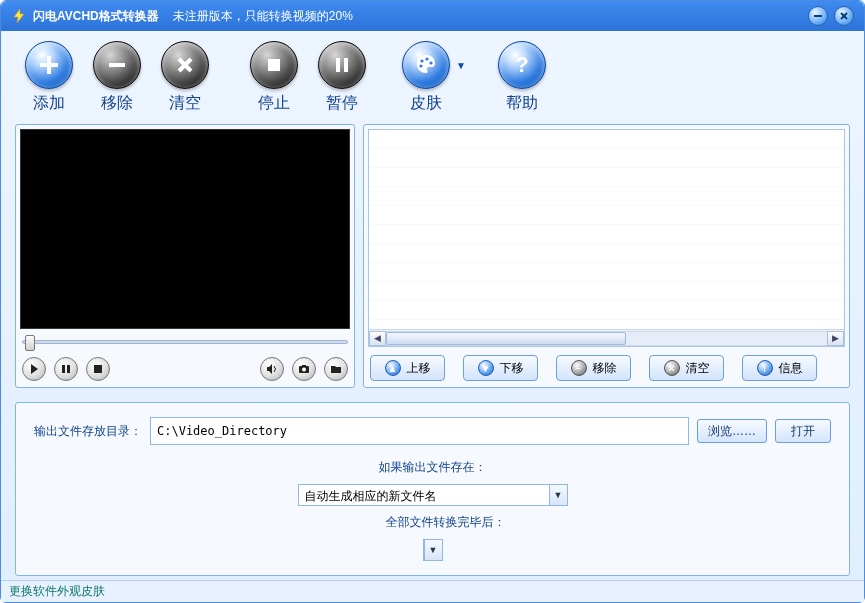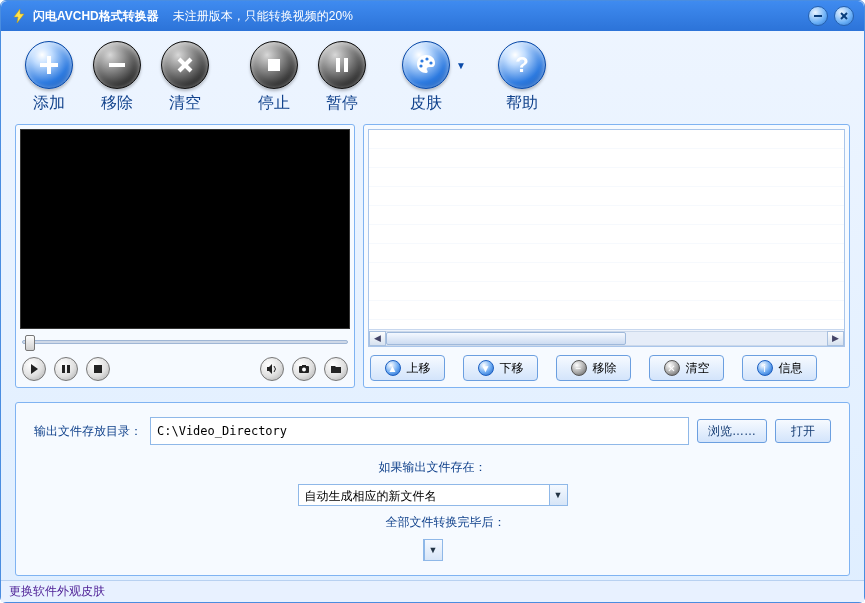--- a/index.html
+++ b/index.html
@@ -111,21 +111,21 @@
 .lbl { color:#11428c; font-size:12px; }
 .txt-input { height:28px; border:1px solid #8fb8e8; background:#fff; padding:0 6px; font-family:Consolas,monospace; font-size:12px; }
 .combo { height:22px; border:1px solid #8fb8e8; background:#fff; display:flex; align-items:flex-end; position:relative; }
 .combo span { flex:1; padding:0 6px; font-size:12px; }
 .combo .dd { width:18px; height:20px; border-left:1px solid #8fb8e8; background:linear-gradient(#f5f9ff,#d7e5f7); display:flex; align-items:center; justify-content:center; font-size:9px; color:#234; cursor:pointer; }
 .btn {
   height:24px; min-width:56px; padding:0 10px;
   background:linear-gradient(#f6faff,#d3e4fb); border:1px solid #6b9fe0; border-radius:3px;
   display:flex; align-items:center; justify-content:center; cursor:pointer; font-size:12px; color:#123a72;
 }
-.statusbar { margin-top:auto; height:22px; border-top:1px solid #b8d1f1; background:#e8f1ff; display:flex; align-items:center; padding:0 8px; color:#4c1d95; }
+.statusbar { margin-top:auto; height:22px; border-top:1px solid #b8d1f1; background:#e8f1ff; display:flex; align-items:center; padding:0 8px; color:#0f766e; }
 svg { display:block; }
 </style>
 </head>
 <body>
 
 <div class="window">
 
   <div class="titlebar">
     <svg class="app-icon" viewBox="0 0 16 16">
         <polygon points="9,1 3,9 7,9 6,15 13,6 9,6" fill="#ffe34d" stroke="#c49a00" stroke-width="0.5"></polygon>

